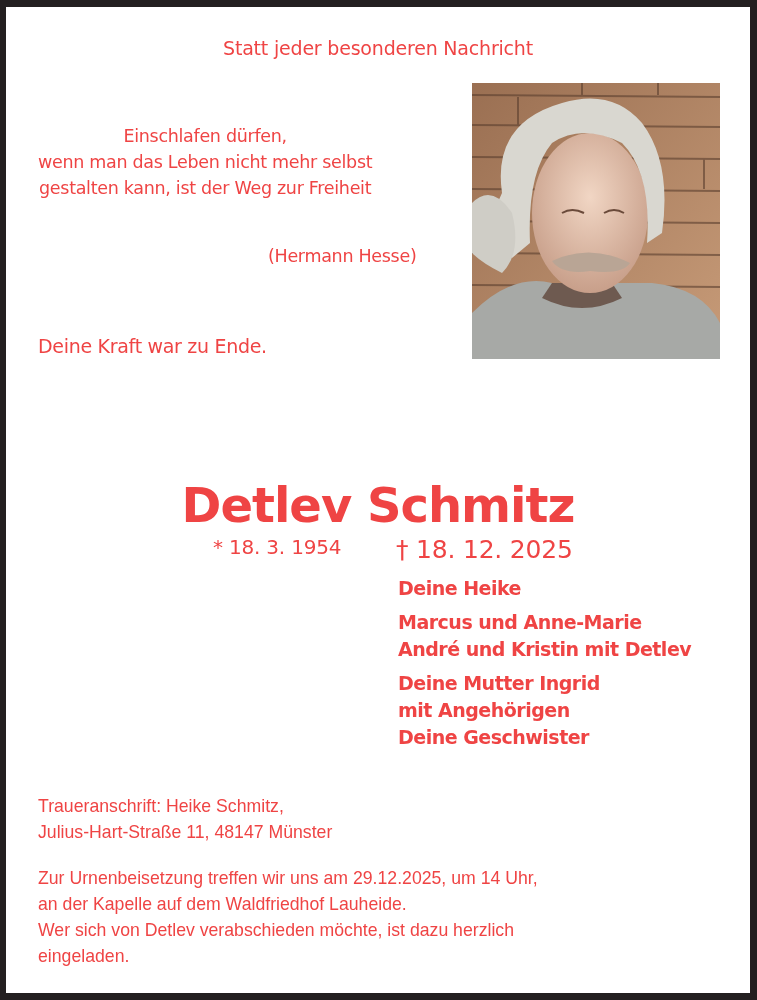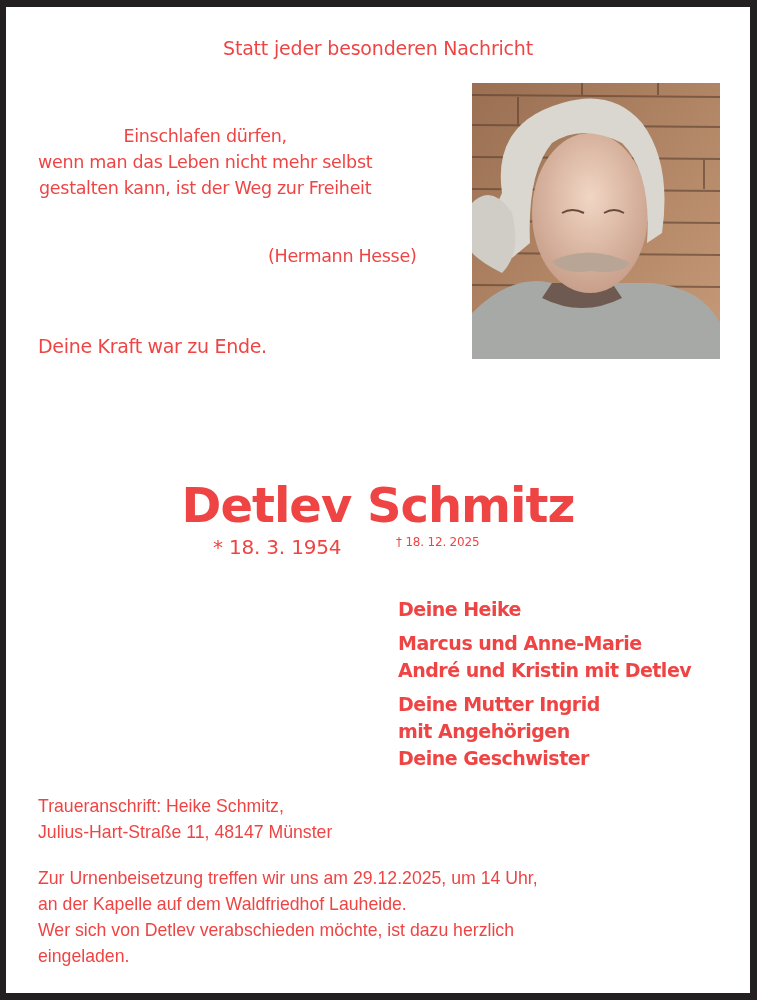--- a/index.html
+++ b/index.html
@@ -16,22 +16,22 @@
     .author { left: 262px; top: 239px; font-size: 17.5px; letter-spacing: -0.3px; }
     .photo {
       position: absolute; left: 466px; top: 76px; width: 248px; height: 276px; overflow: hidden;
       background: #b58a68;
     }
     .kraft { left: 32px; top: 328px; font-size: 19px; letter-spacing: -0.3px; }
     .memory { left: 32px; top: 384px; font-size: 19px; line-height: 27px; letter-spacing: -0.3px; }
     .memory .line { display: block; }
     .name { left: 0; width: 744px; top: 458px; text-align: center; font-size: 48px; font-weight: bold; letter-spacing: -1px; margin-top: 12px; }
     .birth { left: 207px; top: 528px; font-size: 20px; letter-spacing: -0.2px; }
-    .death { left: 390px; top: 528px; font-size: 12px; letter-spacing: -0.2px; }
-    .mourners { left: 392px; top: 589px; font-size: 19px; font-weight: bold; letter-spacing: -0.5px; }
+    .death { left: 390px; top: 528px; font-size: 25px; letter-spacing: -0.2px; }
+    .mourners { left: 392px; top: 568px; font-size: 19px; font-weight: bold; letter-spacing: -0.5px; }
     .mourners .group { display: block; margin-bottom: 7px; line-height: 27px; }
     .mourners .line { display: block; }
     .address { left: 32px; top: 786px; font-family: "Liberation Sans", sans-serif; font-size: 19px; line-height: 26px; transform: scaleX(0.93); transform-origin: left top; }
     .address .line { display: block; }
     .burial { left: 32px; top: 858px; font-family: "Liberation Sans", sans-serif; font-size: 19px; line-height: 26px; transform: scaleX(0.93); transform-origin: left top; }
     .burial .line { display: block; }
   </style>
 </head>
 <body>
 

